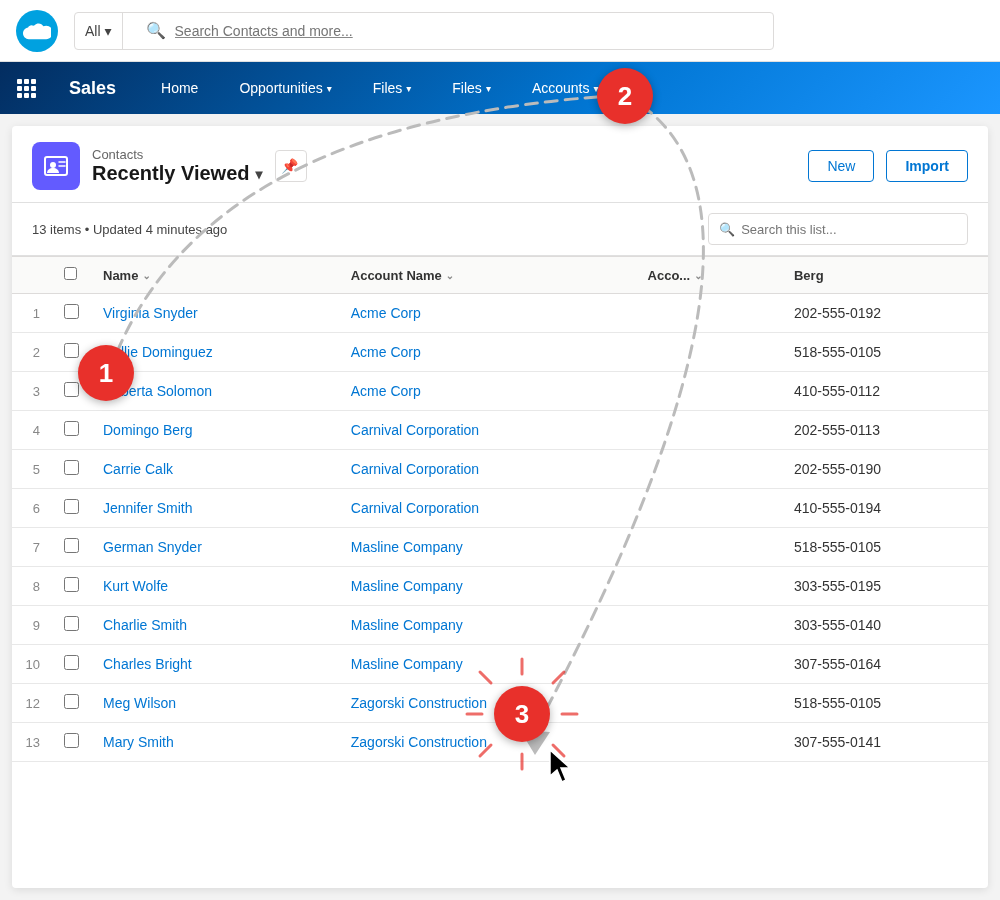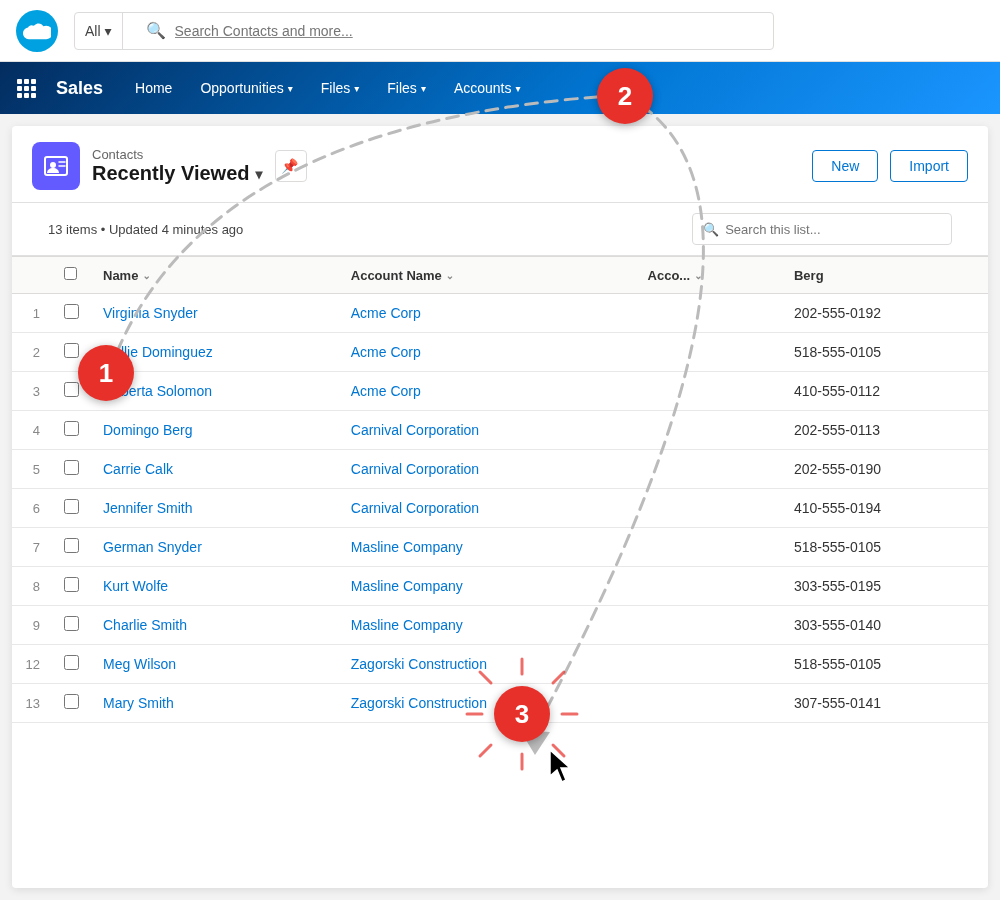--- a/index.html
+++ b/index.html
@@ -77,21 +77,21 @@
       text-decoration: underline;
     }
 
     
     .nav-bar {
       background: linear-gradient(135deg, #032d60 0%, #0176d3 60%, #1b96ff 100%);
       height: 52px;
       display: flex;
       align-items: center;
       padding: 0 8px;
-      gap: 4px;
+      gap: 17px;
       position: relative;
       overflow: visible;
     }
     .nav-app-icon {
       width: 36px;
       height: 36px;
       display: flex;
       align-items: center;
       justify-content: center;
       color: white;
@@ -208,27 +208,27 @@
       font-weight: 500;
       cursor: pointer;
     }
     .btn-import {
       border: 1px solid #0176d3;
       color: #0176d3;
       background: white;
       padding: 7px 18px;
       border-radius: 4px;
       font-size: 14px;
-      font-weight: 400;
+      font-weight: 700;
       cursor: pointer;
     }
 
     
     .sub-header {
-      padding: 10px 36px;
+      padding: 10px 20px;
       display: flex;
       align-items: center;
       justify-content: space-between;
       border-bottom: 1px solid #e0e0e0;
     }
     .items-info {
       font-size: 13px;
       color: #444;
     }
     .search-list {
@@ -595,20 +595,34 @@
     <td class="link-cell">
       <a href="#">Charlie Smith</a>
     </td>
     <td class="link-cell">
       <a href="#">Masline Company</a>
     </td>
     <td></td>
     <td class="phone-cell">303-555-0140</td>
   </tr>
           <tr>
+    <td class="row-num">10</td>
+    <td class="checkbox-cell">
+      <input type="checkbox" style="">
+    </td>
+    <td class="link-cell">
+      <a href="#">Charles Bright</a>
+    </td>
+    <td class="link-cell">
+      <a href="#">Masline Company</a>
+    </td>
+    <td></td>
+    <td class="phone-cell">307-555-0164</td>
+  </tr>
+          <tr>
     <td class="row-num">12</td>
     <td class="checkbox-cell">
       <input type="checkbox" style="">
     </td>
     <td class="link-cell">
       <a href="#">Meg Wilson</a>
     </td>
     <td class="link-cell">
       <a href="#">Zagorski Construction</a>
     </td>

